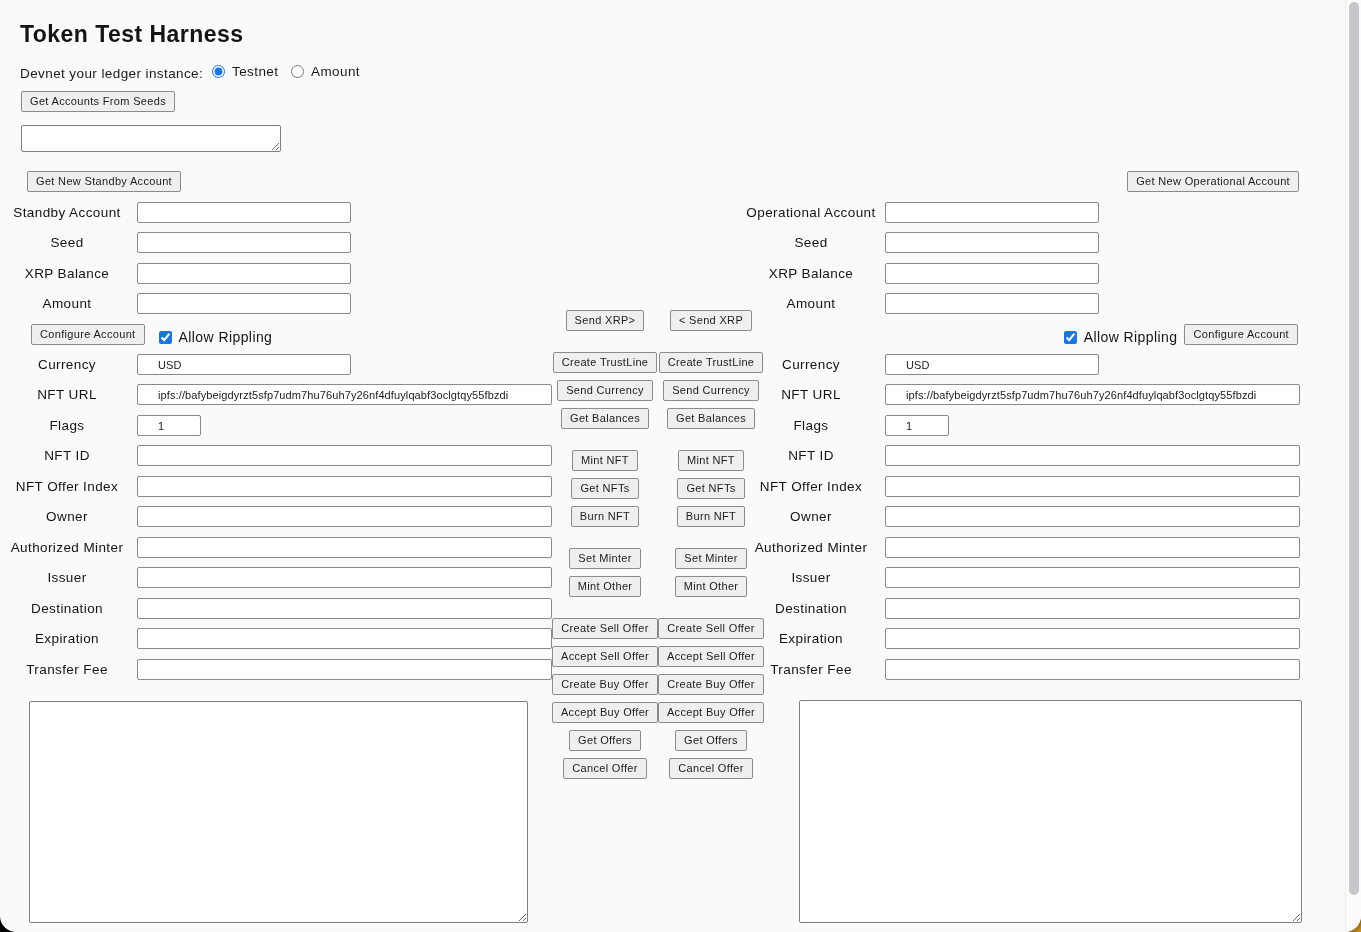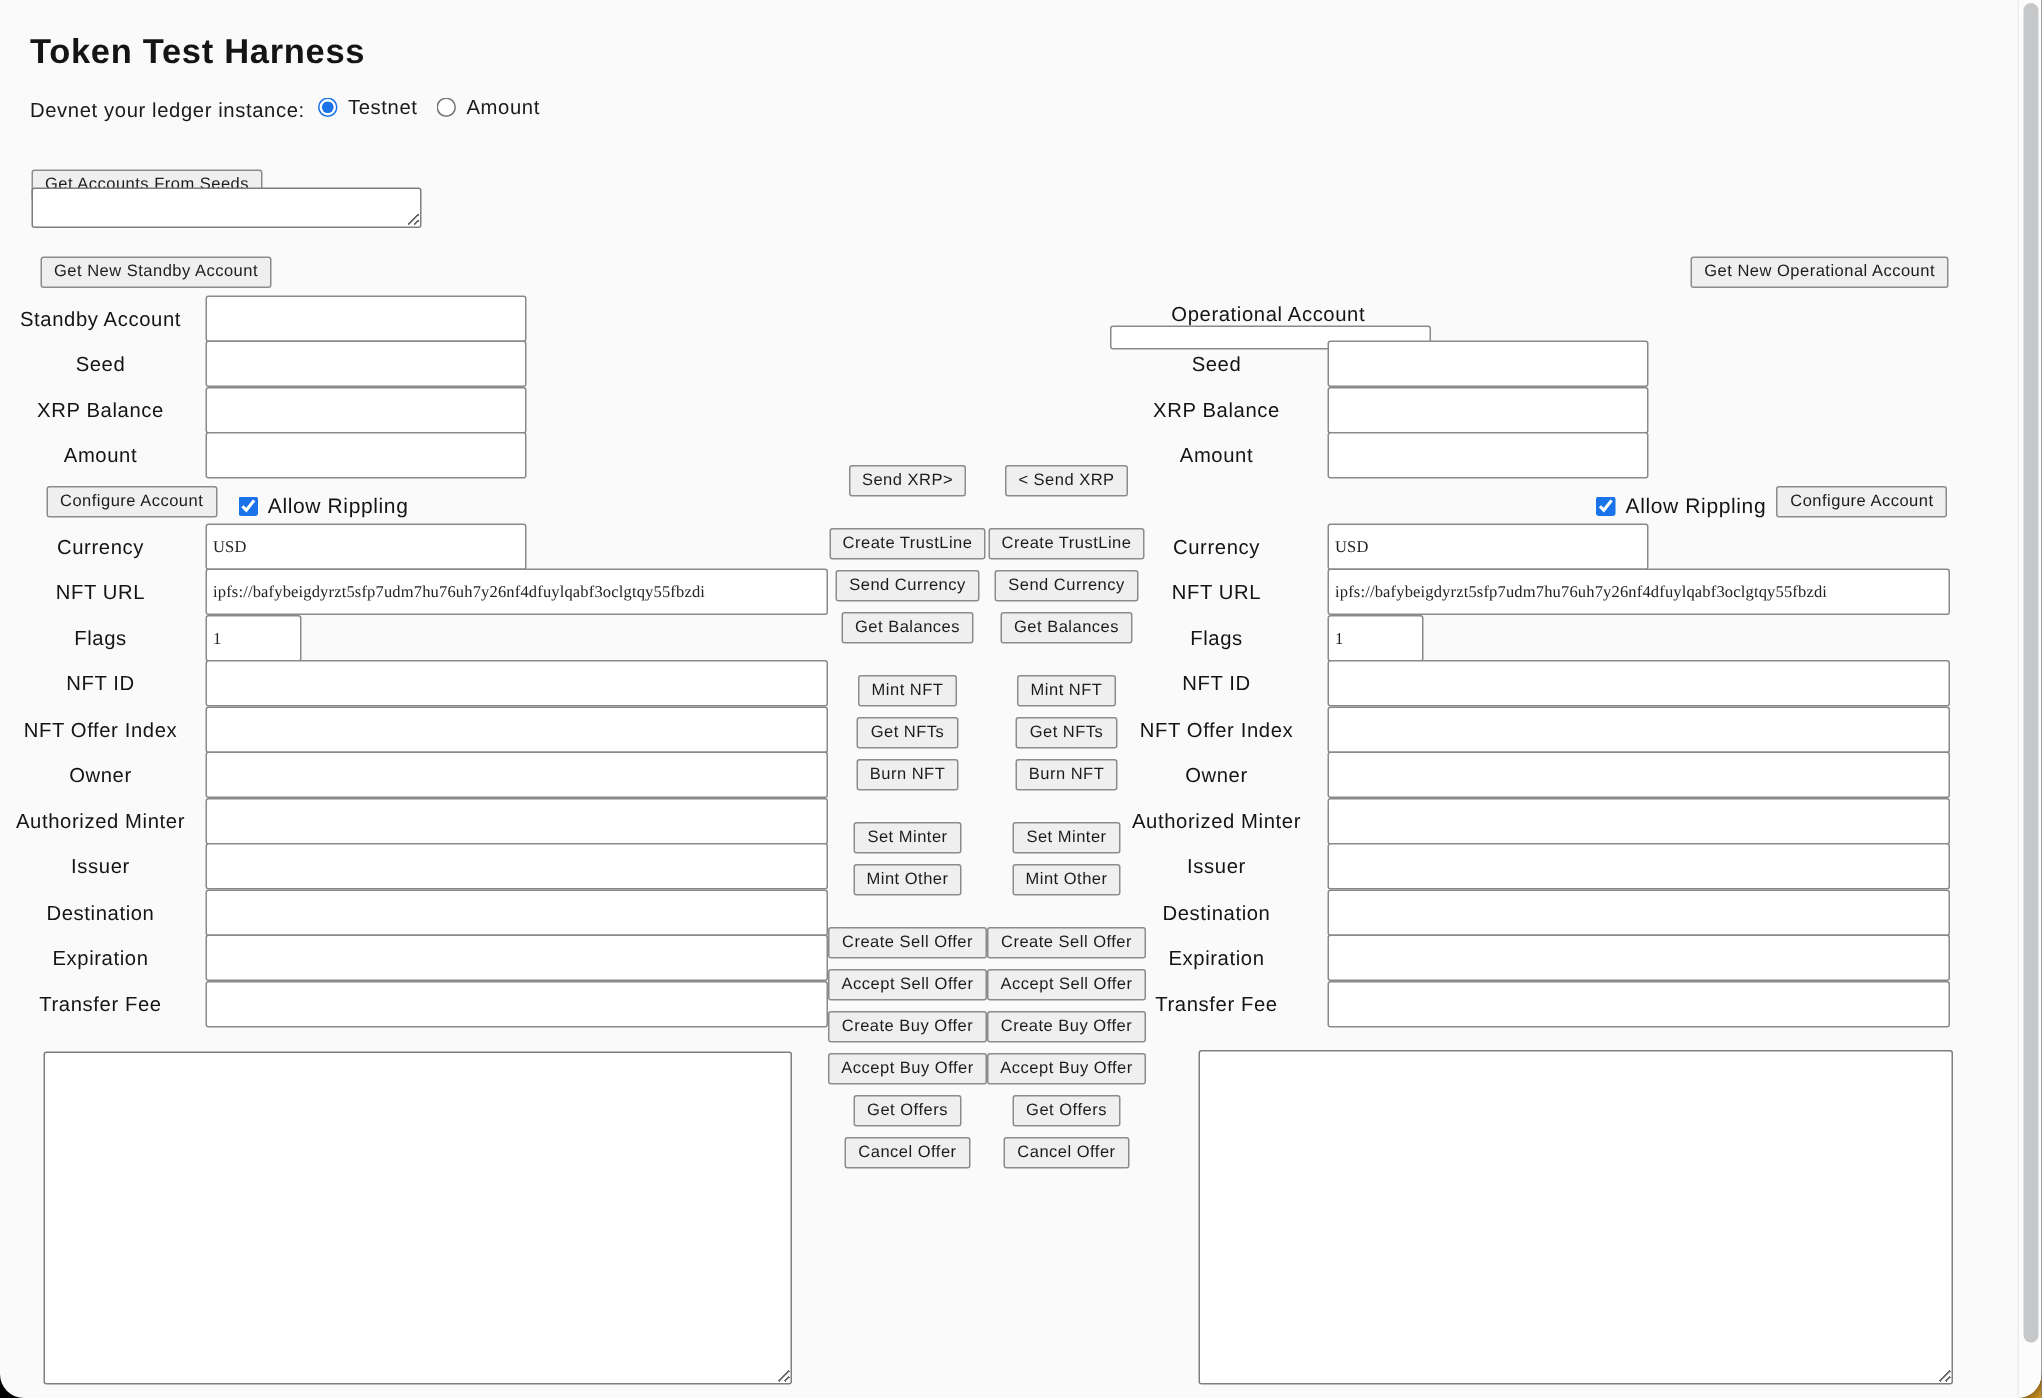--- a/index.html
+++ b/index.html
@@ -47,23 +47,23 @@
   .frow { position: absolute; display: flex; align-items: center; height: 21px; }
   .frow.lcol { left: 0; }
   .frow.rcol { left: 740px; }
   .flabel {
     display: inline-block; text-align: center; font-size: 13.5px; color: #141414;
     letter-spacing: 0.03em; margin-right: 3px; white-space: nowrap;
   }
   .lcol .flabel { width: 134px; }
   .rcol .flabel { width: 142px; }
   .fin {
-    height: 31px; background: #fff; border: 1px solid #8a8a8a; border-radius: 2px;
-    font-family: Liberation Serif, serif;
-    font-size: 11px; color: #222; padding: 1px 4px; letter-spacing: 0.01em;
+    height: 21px; background: #fff; border: 1px solid #8a8a8a; border-radius: 2px;
+    font-family: Liberation Sans, sans-serif;
+    font-size: 11px; color: #222; padding: 1px 20px; letter-spacing: 0.01em;
   }
   .fin.md { width: 214px; } .fin.lg { width: 415px; } .fin.sm { width: 64px; }
   .cfg-row { position: absolute; display: flex; align-items: flex-end; gap: 7px; height: 21px; }
   .chk-label { font-size: 14px; color: #141414; letter-spacing: 0.03em; display: flex; align-items: center; gap: 7px; }
   .mbtn-wrap { position: absolute; width: 98px; display: flex; justify-content: center; }
   .scrollbar-track {
     position: absolute; right: 0; top: 0; width: 16px; height: 100%;
     background: #fcfcfc; border-left: 1px solid #ececec; border-radius: 0 0 16px 0;
   }
   .scrollbar-thumb {
@@ -85,21 +85,21 @@
     <label class="radio-opt testnet">
       <input type="radio" name="ledger" checked="true" style="">
       <span>Testnet</span>
     </label>
     <label class="radio-opt devnet">
       <input type="radio" name="ledger" style="">
       <span>Amount</span>
     </label>
   </div>
 
-  <button class="btn abs" style="left:21px;top:113px;">Get Accounts From Seeds</button>
+  <button class="btn abs" style="left:21px;top:91px;">Get Accounts From Seeds</button>
   <textarea class="seeds-ta" style=""></textarea>
 
   <button class="btn abs" style="left:27px;top:171px;">Get New Standby Account</button>
 
   <div class="frow lcol" style="top:202px;">
       <label class="flabel">Standby Account</label>
       <input class="fin md" value="" style="">
     </div>
   <div class="frow lcol" style="top:232px;">
       <label class="flabel">Seed</label>
@@ -256,21 +256,21 @@
     </div>
   <div class="mbtn-wrap" style="left:662px;top:730px;">
       <button class="btn">Get Offers</button>
     </div>
   <div class="mbtn-wrap" style="left:662px;top:758px;">
       <button class="btn">Cancel Offer</button>
     </div>
 
   <button class="btn abs" style="right:62px;top:171px;">Get New Operational Account</button>
 
-  <div class="frow rcol" style="top:202px;flex-direction:column;">
+  <div class="frow rcol" style="top:202px;">
       <label class="flabel">Operational Account</label>
       <input class="fin md" value="" style="">
     </div>
   <div class="frow rcol" style="top:232px;">
       <label class="flabel">Seed</label>
       <input class="fin md" value="" style="">
     </div>
   <div class="frow rcol" style="top:263px;">
       <label class="flabel">XRP Balance</label>
       <input class="fin md" value="" style="">

